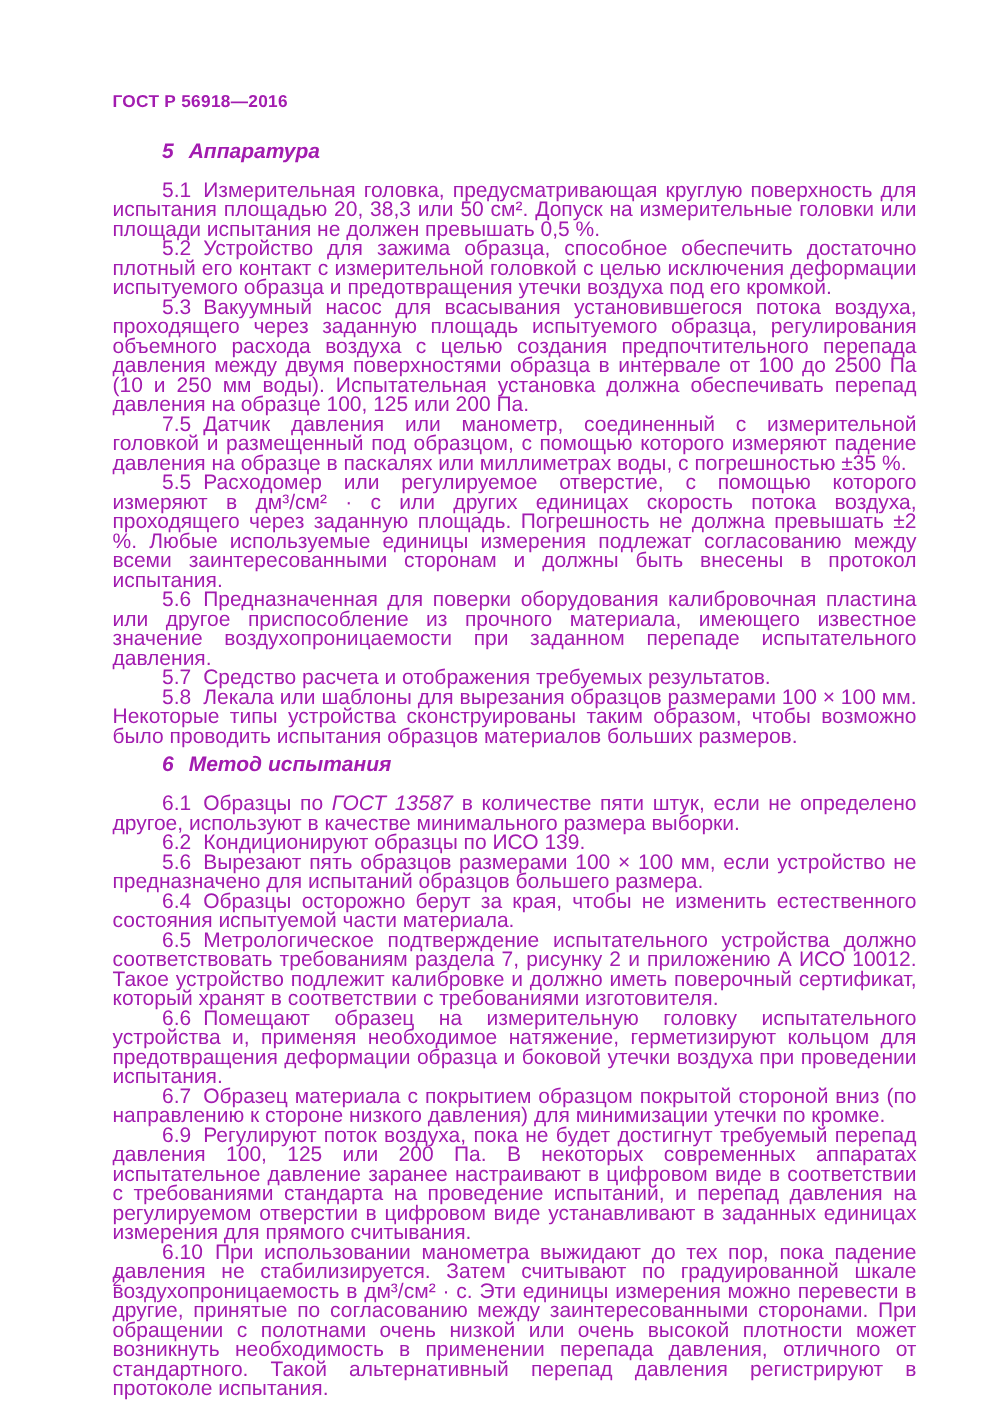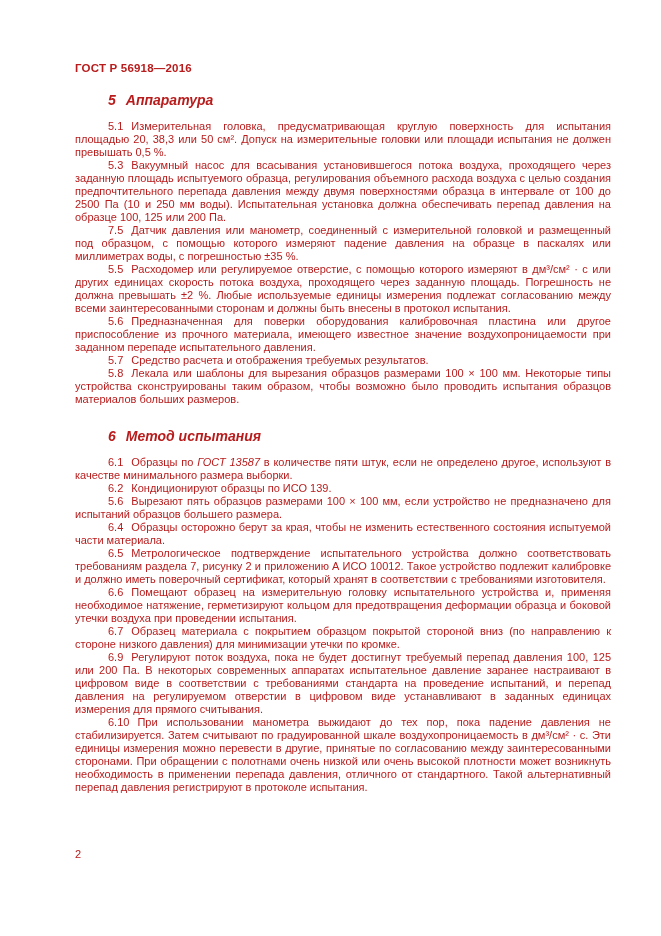--- a/index.html
+++ b/index.html
@@ -5,21 +5,21 @@
   html, body {
     margin: 0;
     padding: 0;
     background: #ffffff;
   }
   .page {
     position: relative;
     width: 661px;
     height: 936px;
     background: #ffffff;
-    color: #b91c1c;
+    color: #a21caf;
     font-family: "Liberation Sans", "DejaVu Sans", sans-serif;
     overflow: hidden;
   }
   .content {
     position: absolute;
     left: 75px;
     top: 62px;
     width: 536px;
   }
   .running-header {
@@ -33,25 +33,25 @@
     font-weight: bold;
     margin: 0 0 12px 33px;
     padding-top: 4px;
     font-style: italic;
   }
   .section-heading .sec-num {
     display: inline-block;
     margin-right: 10px;
   }
   .section-heading.second {
-    margin-top: 18px;
+    margin-top: 0;
   }
   .para {
     margin: 0;
-    font-size: 11px;
+    font-size: 14px;
     line-height: 13px;
     text-align: justify;
     text-indent: 33px;
   }
   .para .pnum {
     padding-right: 8px;
   }
   .italic {
     font-style: italic;
   }
@@ -68,20 +68,21 @@
 <div class="page">
   <div class="content">
 
     <div class="running-header">ГОСТ Р 56918—2016</div>
 
     <div class="section-heading">
       <span class="sec-num">5</span><span>Аппаратура</span>
     </div>
 
     <p class="para"><span class="pnum">5.1</span><span>Измерительная головка, предусматривающая круглую поверхность для испытания площадью 20, 38,3 или 50 см². Допуск на измерительные головки или площади испытания не должен превышать 0,5 %.</span></p>
+    <p class="para"><span class="pnum">5.2</span><span>Устройство для зажима образца, способное обеспечить достаточно плотный его контакт с измерительной головкой с целью исключения деформации испытуемого образца и предотвращения утечки воздуха под его кромкой.</span></p>
     <p class="para"><span class="pnum">5.3</span><span>Вакуумный насос для всасывания установившегося потока воздуха, проходящего через заданную площадь испытуемого образца, регулирования объемного расхода воздуха с целью создания предпочтительного перепада давления между двумя поверхностями образца в интервале от 100 до 2500 Па (10 и 250 мм воды). Испытательная установка должна обеспечивать перепад давления на образце 100, 125 или 200 Па.</span></p>
     <p class="para"><span class="pnum">7.5</span><span>Датчик давления или манометр, соединенный с измерительной головкой и размещенный под образцом, с помощью которого измеряют падение давления на образце в паскалях или миллиметрах воды, с погрешностью ±35 %.</span></p>
     <p class="para"><span class="pnum">5.5</span><span>Расходомер или регулируемое отверстие, с помощью которого измеряют в дм³/см² · с или других единицах скорость потока воздуха, проходящего через заданную площадь. Погрешность не должна превышать ±2 %. Любые используемые единицы измерения подлежат согласованию между всеми заинтересованными сторонам и должны быть внесены в протокол испытания.</span></p>
     <p class="para"><span class="pnum">5.6</span><span>Предназначенная для поверки оборудования калибровочная пластина или другое приспособление из прочного материала, имеющего известное значение воздухопроницаемости при заданном перепаде испытательного давления.</span></p>
     <p class="para"><span class="pnum">5.7</span><span>Средство расчета и отображения требуемых результатов.</span></p>
     <p class="para"><span class="pnum">5.8</span><span>Лекала или шаблоны для вырезания образцов размерами 100 × 100 мм. Некоторые типы устройства сконструированы таким образом, чтобы возможно было проводить испытания образцов материалов больших размеров.</span></p>
 
     <div class="section-heading second">
       <span class="sec-num">6</span><span>Метод испытания</span>
     </div>

